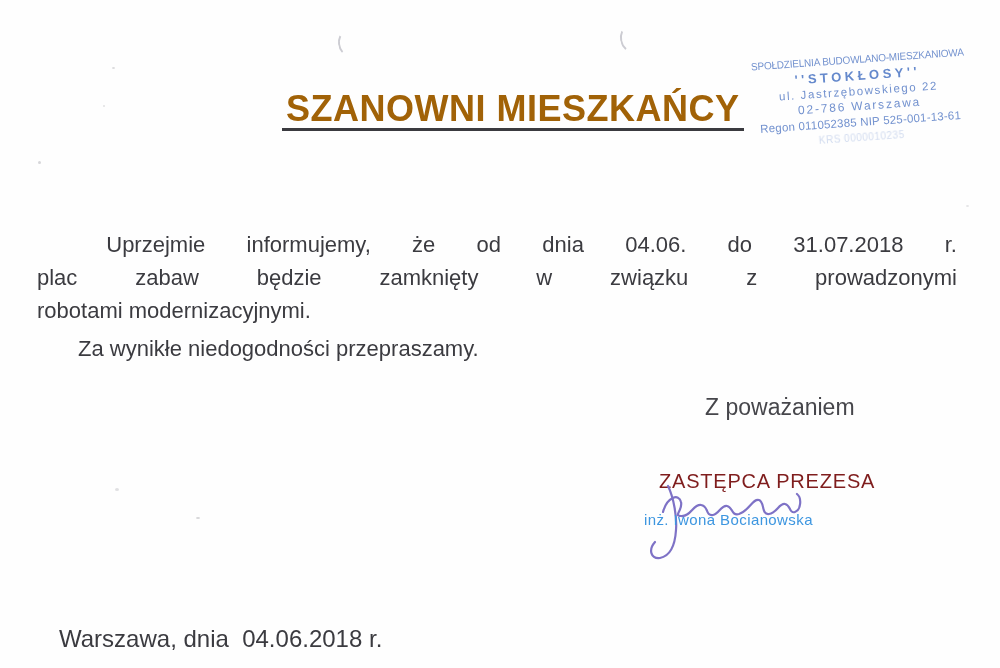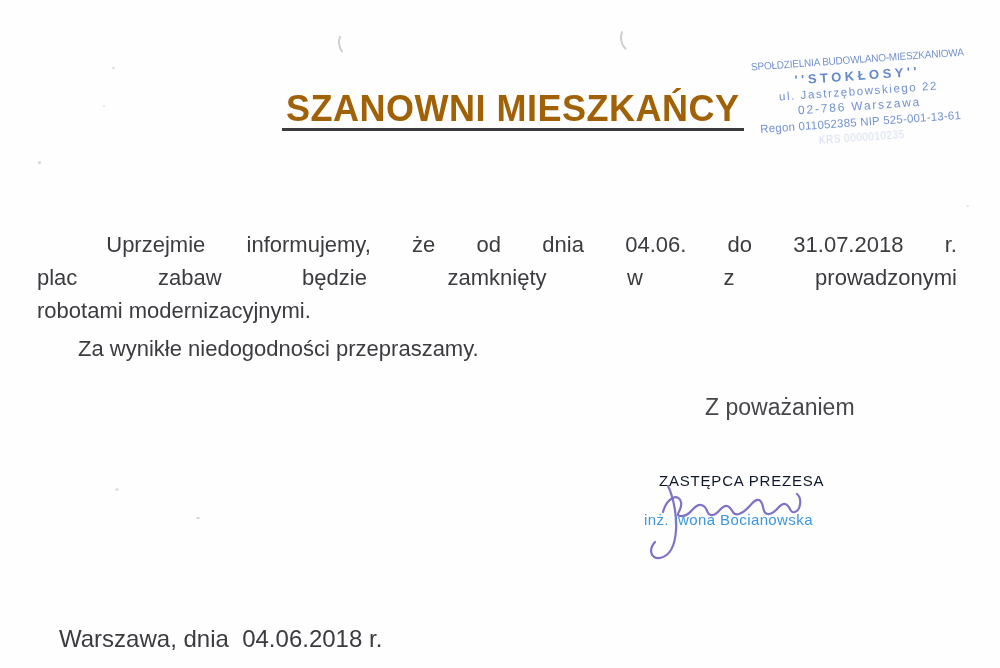--- a/index.html
+++ b/index.html
@@ -68,22 +68,22 @@
   .closing{
     position:absolute;left:705px;top:394px;
     font-size:23px;line-height:26px;color:#46464b;
     white-space:nowrap;
     text-align:center;
   }
 
   
   .sig-role{
     position:absolute;left:659px;top:472px;
-    font-size:15px;line-height:18px;letter-spacing:.8px;
-    color:#0f172a;white-space:nowrap;
+    font-size:20px;line-height:18px;letter-spacing:.8px;
+    color:#7f1d1d;white-space:nowrap;
   }
   .sig-name{
     position:absolute;left:644px;top:511px;
     font-size:15px;line-height:18px;letter-spacing:.4px;
     color:#3d96e0;white-space:nowrap;
   }
   .sig-ink{position:absolute;left:630px;top:460px;width:250px;height:115px;}
 
   .footer{
     position:absolute;left:35px;top:625px;
@@ -128,20 +128,21 @@
       <span>do</span>
       <span>31.07.2018</span>
       <span>r.</span>
     </div>
   <div class="bodyline line2 just">
       <span>plac</span>
       <span>zabaw</span>
       <span>będzie</span>
       <span>zamknięty</span>
       <span>w</span>
+      <span>związku</span>
       <span>z</span>
       <span>prowadzonymi</span>
     </div>
   <div class="bodyline line3">robotami modernizacyjnymi.</div>
   <div class="bodyline line4">Za wynikłe niedogodności przepraszamy.</div>
 
   <div class="closing">Z poważaniem</div>
 
   <div class="sig-role">ZASTĘPCA PREZESA</div>
 

